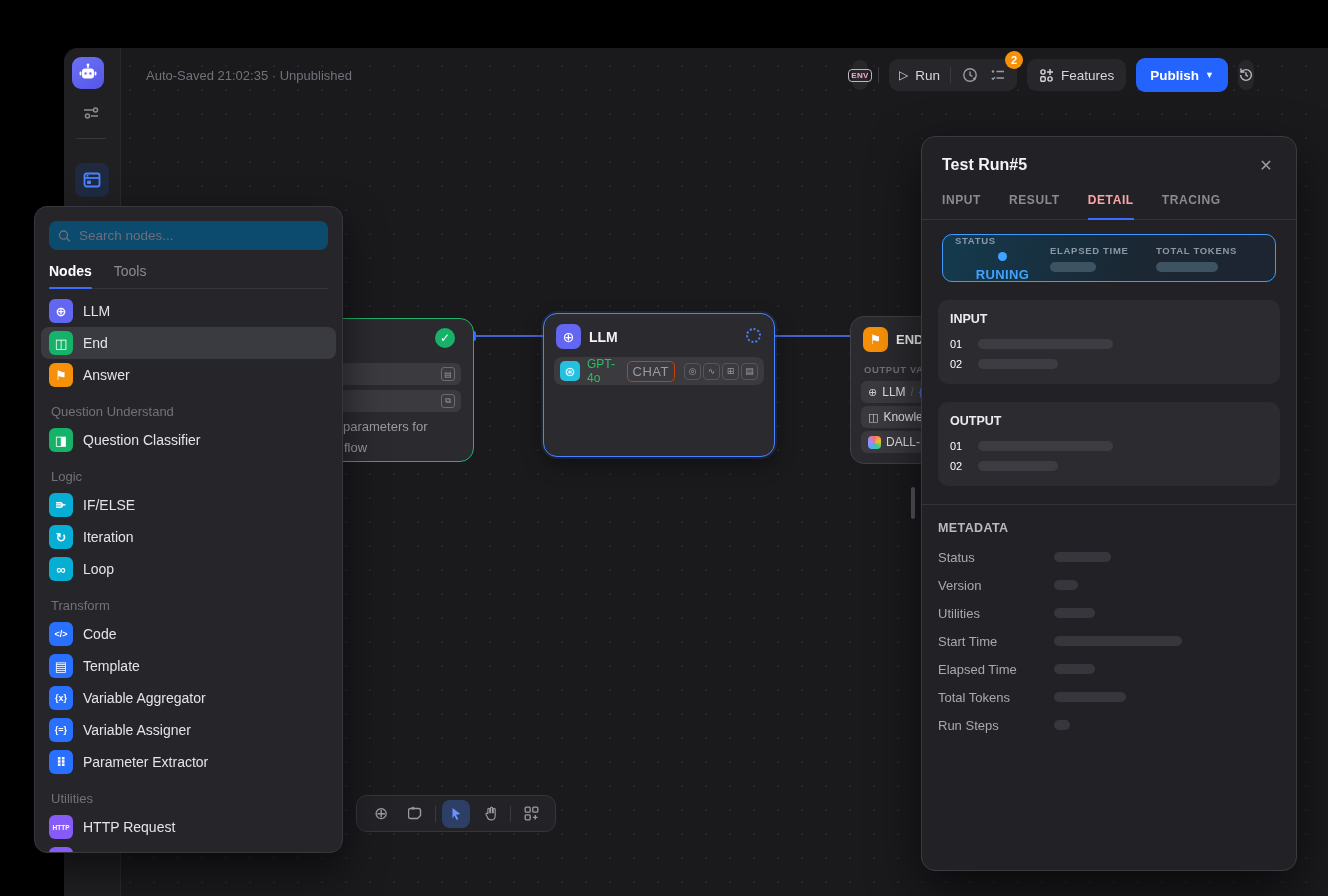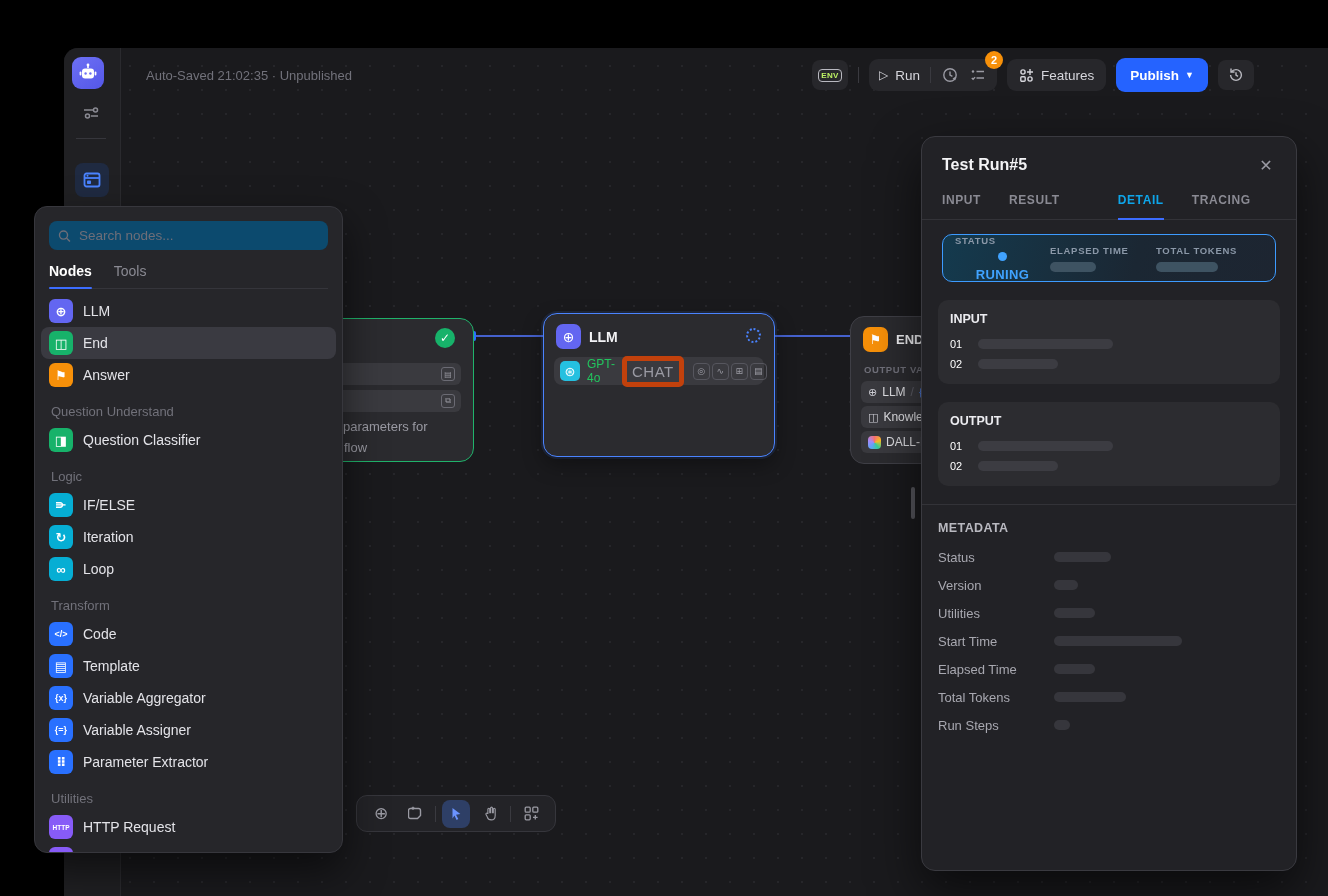--- a/index.html
+++ b/index.html
@@ -19,22 +19,22 @@
   .app-icon { left:8px; top:9px; width:32px; height:32px; border-radius:9px;
     background:linear-gradient(145deg,#6d70f4,#5457e8); display:flex;align-items:center;justify-content:center; position:absolute;}
   .rail-divider { left:12px; top:90px; width:30px; height:1px; background:#36363c; position:absolute;}
   .rail-btn { left:11px; top:115px; width:34px; height:34px; border-radius:8px; background:#1f2a41;
     display:flex; align-items:center; justify-content:center; position:absolute;}
   .sliders-icon { left:16px; top:54px; width:22px; height:22px; display:flex;align-items:center;justify-content:center; color:#8a8a93; position:absolute;}
 
   
   #autosave { left:146px; top:68px; font-size:13px; color:#71717a; z-index:21;}
   #topbar-right { right:74px; top:58px; display:flex; align-items:center; gap:10px; z-index:21;}
-  .tb-iconbtn { width:36px; height:30px; border-radius:8px; background:#27272b;
-    display:flex; align-items:center; justify-content:center; color:#bef264; }
+  .tb-iconbtn { width:16px; height:30px; border-radius:8px; background:#27272b;
+    display:flex; align-items:center; justify-content:center; color:#f9a8d4; }
   .env-glyph { font-size:8px; font-weight:bold; border:1.4px solid #b9b9c0; border-radius:4px; padding:1px 2px; letter-spacing:.3px;}
   .tb-sep { width:1px; height:16px; background:#3a3a40; }
   .run-group { height:32px; background:#27272b; border-radius:9px; display:flex; align-items:center; padding:0 10px; gap:10px; position:relative;}
   .run-btn { display:flex; align-items:center; gap:7px; font-size:13.5px; color:#d6d6dc; }
   .play-glyph { font-size:12px; color:#d6d6dc; }
   .mini-icon { width:18px; height:18px; display:flex; align-items:center; justify-content:center; color:#9a9aa3;}
   .badge { position:absolute; top:-8px; right:-6px; min-width:18px; height:18px; border-radius:9px;
     background:#f79009; color:#fff; font-size:11px; font-weight:bold; display:flex; align-items:center; justify-content:center; padding:0 5px;}
   .features-btn { height:32px; background:#27272b; border-radius:9px; display:flex; align-items:center; gap:7px;
     padding:0 12px; font-size:13.5px; color:#d6d6dc; }
@@ -62,21 +62,21 @@
     color:#fff; font-size:14px; flex:none;}
   .node-title { font-size:14px; font-weight:bold; color:#f2f2f5; }
   .spinner { position:absolute; right:13px; top:14px; width:15px; height:15px;
     border:2px dotted #4a83ff; border-radius:50%; animation:spin 1.1s linear infinite;}
   @keyframes spin { to { transform:rotate(360deg);} }
   .model-row { margin:2px 10px 0; height:28px; background:#3a3a3f; border-radius:8px;
     display:flex; align-items:center; gap:7px; padding:0 6px; }
   .model-icon { width:20px; height:20px; border-radius:5px; background:#25c0e0; color:#fff;
     display:flex; align-items:center; justify-content:center; font-size:13px; flex:none;}
   .model-name { font-size:12px; color:#22c55e; flex:1; }
-  .chat-pill { border:5px solid #c2410c; border-radius:5px; font-size:15px; color:#9a9aa3;
+  .chat-pill { border:1px solid #c2410c; border-radius:5px; font-size:13px; color:#9a9aa3;
     padding:2px 5px; letter-spacing:.5px; }
   .cap-pill { width:17px; height:17px; border:1px solid #56565e; border-radius:4px; color:#9a9aa3;
     font-size:9px; display:flex; align-items:center; justify-content:center; margin-left:2px;}
   .llm-desc { padding:10px 12px; font-size:12px; color:#9a9aa3; line-height:1.5; }
 
   #end-node { left:850px; top:316px; width:200px; height:148px; border:1px solid #3f3f46; }
   .end-label { position:absolute; left:13px; top:47px; font-size:9.5px; letter-spacing:.6px; color:#70707a; font-weight:bold;}
   .end-row { position:absolute; left:10px; width:180px; height:22px; background:#3a3a3f; border-radius:6px;
     display:flex; align-items:center; gap:5px; padding:0 7px; font-size:12px; color:#e0e0e4;}
   .end-row .g1 { font-size:11px; color:#cfcfd6;}
@@ -114,21 +114,21 @@
   .np-label { font-size:14px; color:#e3e3e8; }
 
   
   #run-panel { left:921px; top:136px; width:376px; height:735px; background:#222226;
     border:1px solid #3a3a40; border-radius:14px; z-index:40; box-shadow:0 20px 50px rgba(0,0,0,.6); overflow:hidden;}
   .rp-title-row { display:flex; align-items:center; justify-content:space-between; padding:18px 20px 0;}
   .rp-title { font-size:16px; font-weight:bold; color:#f4f4f6; }
   .rp-close { color:#9a9aa3; font-size:16px; width:20px; height:20px; display:flex; align-items:center; justify-content:center;}
   .rp-tabs { display:flex; gap:28px; padding:18px 20px 0; border-bottom:1px solid #333338; }
   .rp-tab { font-size:12px; font-weight:bold; letter-spacing:.6px; color:#8a8a93; padding-bottom:12px; position:relative;}
-  .rp-tab.active { color:#0ea5e9;margin-left:30px; }
+  .rp-tab.active { color:#fca5a5; }
   .rp-tab.active::after { content:""; position:absolute; left:0; right:0; bottom:-1px; height:2px; background:#3c6dff;}
   .status-card { margin:14px 20px 0; border:1px solid #3d9bff; border-radius:10px; height:48px;
     background:linear-gradient(104deg,#143a4e 0%,#1b2733 58%,#1d2531 100%);
     display:flex; align-items:center; padding:0 12px; }
   .sc-col { display:flex; flex-direction:column; gap:6px; }
   .sc-col.c1 { width:106px; } .sc-col.c2 { width:107px; }
   .sc-label { font-size:9.5px; letter-spacing:.7px; color:#8b98a8; font-weight:bold;}
   .sc-run { display:flex; align-items:center; gap:6px; font-size:13px; font-weight:bold; color:#40a3ff; letter-spacing:.4px;flex-direction:column;}
   .sc-dot { width:9px; height:9px; border-radius:50%; background:#40a3ff; }
   .sc-skel { height:10px; border-radius:5px; background:#3e5362; }

